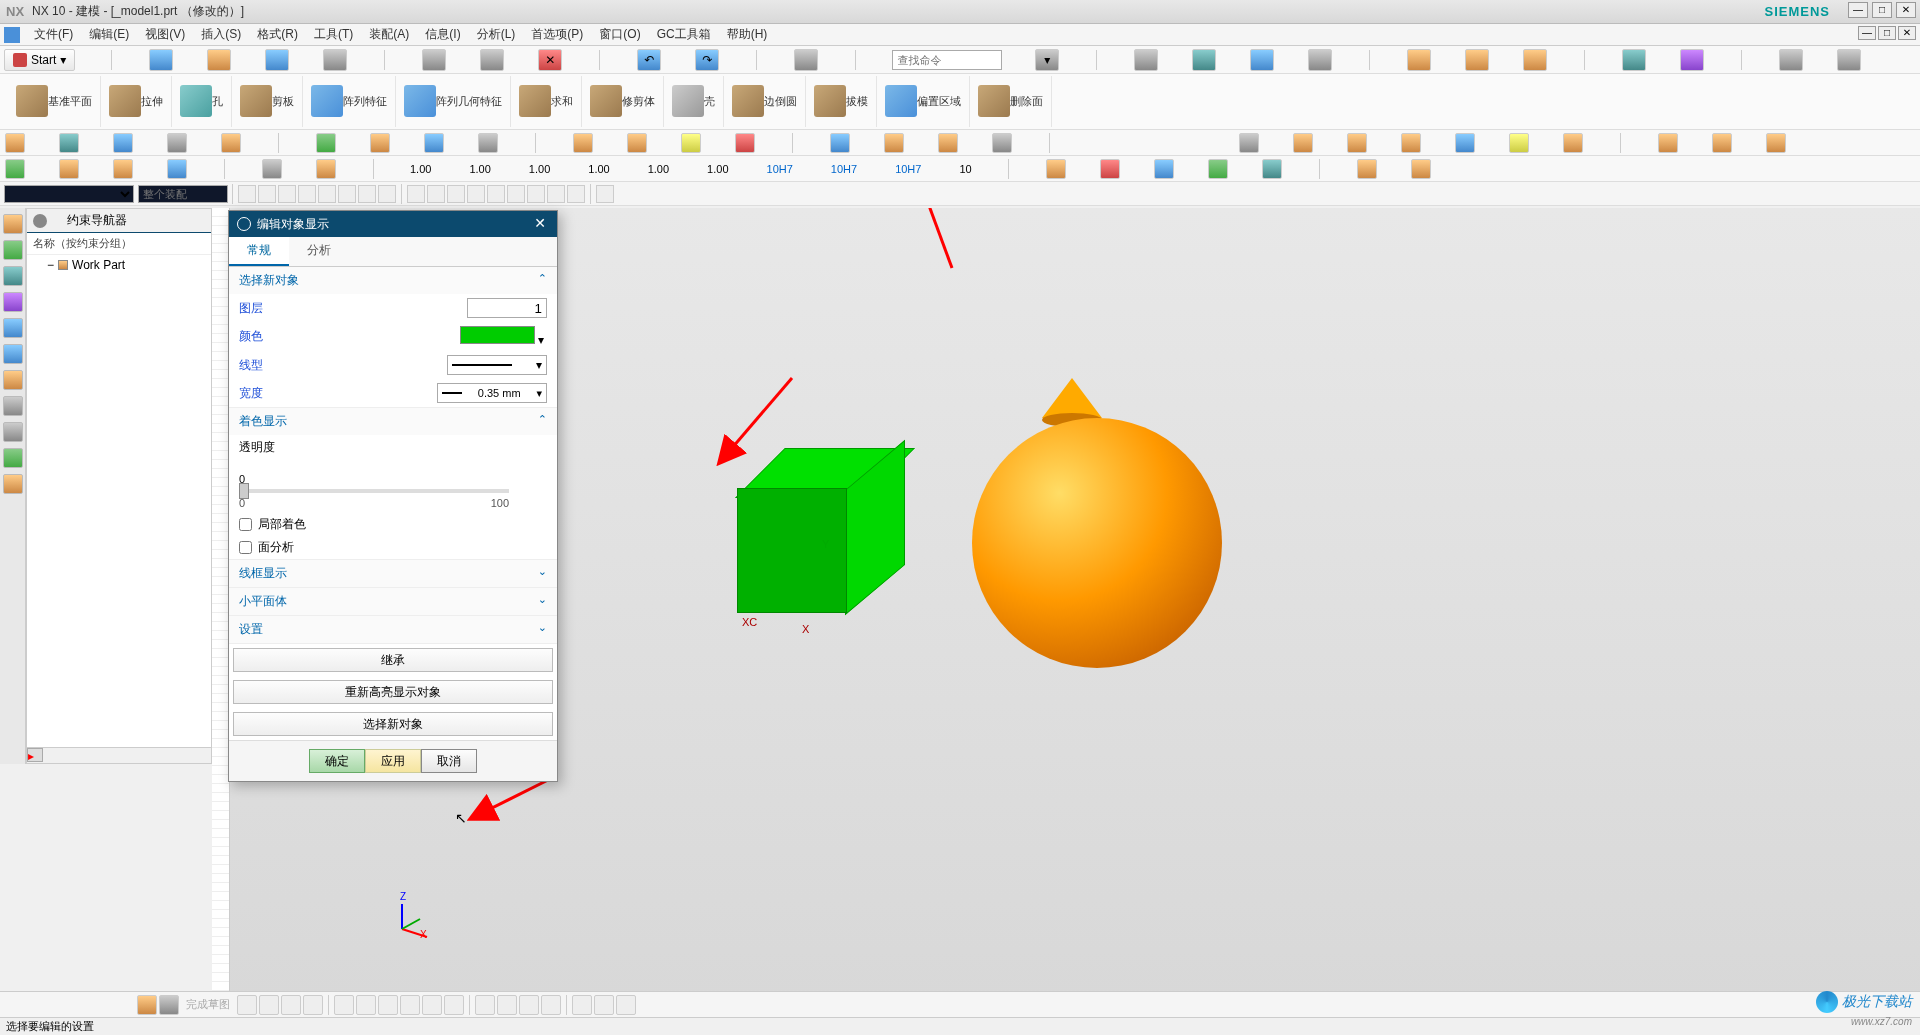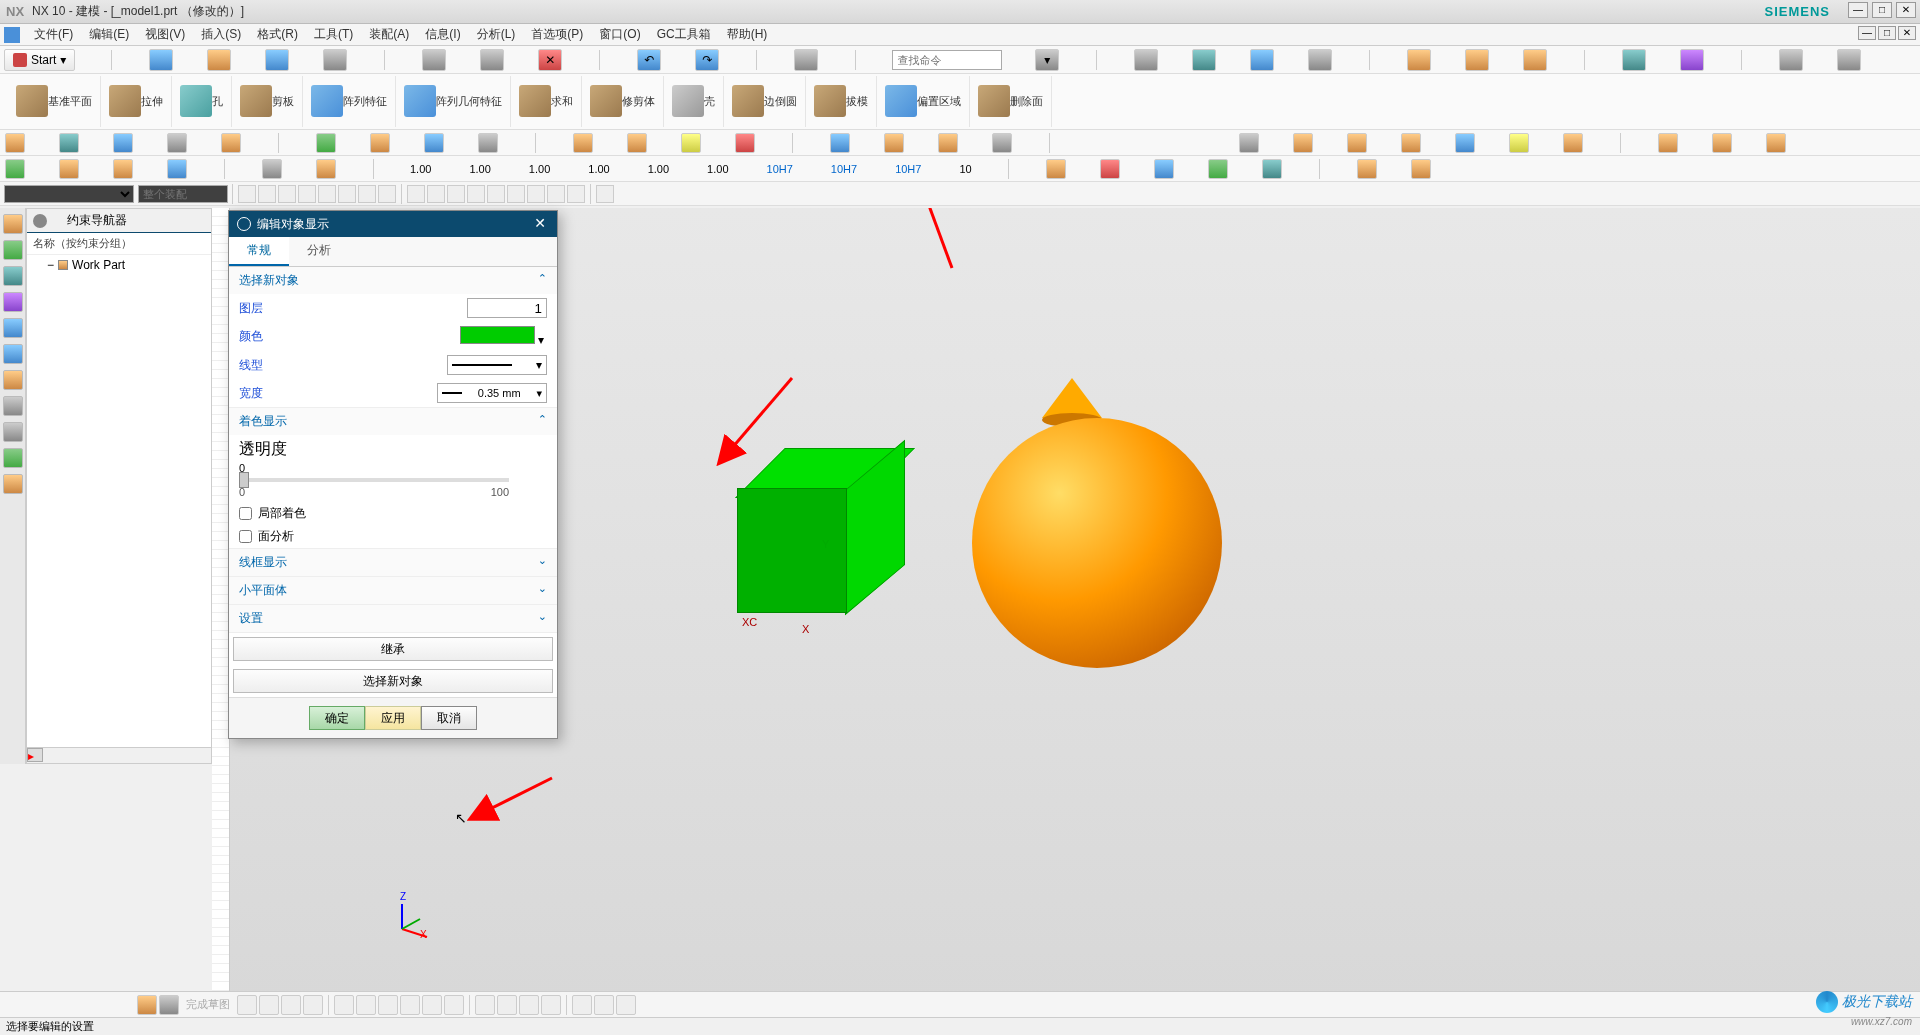--- a/index.html
+++ b/index.html
@@ -37,21 +37,21 @@
 .ribbon-icon.teal { background: linear-gradient(135deg,#88cccc,#4aa0a0); }
 .ribbon-icon.gray { background: linear-gradient(135deg,#ccc,#999); }
 
 
 .tb2 { height: 26px; }
 .tb3 { height: 26px; }
 .tb-small { width: 20px; height: 20px; margin:0 1px; background:linear-gradient(#fefefe,#e8e8e8); border:1px solid #ccc; border-radius:2px; display:inline-block;}
 
 
 .selector-bar { height: 24px; background:#f5f5f5; border-bottom:1px solid #ddd; display:flex; align-items:center; padding:0 4px;}
-.sel-combo { width:130px; height:18px; border:1px solid #aaa; background:#404040; font-size:11px; padding:0 4px;}
+.sel-combo { width:130px; height:18px; border:1px solid #aaa; background:#0f172a; font-size:11px; padding:0 4px;}
 .sel-btn { width:18px;height:18px;border:1px solid #ccc;background:#eee;margin:0 1px;display:inline-block;}
 
 
 .left-sidebar { position: absolute; left: 0; top: 208px; width: 26px; height: 556px; background: #e8e8e8; border-right: 1px solid #ccc; display: flex; flex-direction: column; gap: 6px; padding-top: 6px; align-items:center;}
 .side-icon { width: 20px; height: 20px; border: 1px solid #bbb; background: #f8f8f8; border-radius: 2px; }
 
 
 .tree-panel { position: absolute; left: 26px; top: 208px; width: 186px; height: 556px; background: #fff; border: 1px solid #ccc; }
 .tree-header { background: #f0f0f0; padding: 3px 6px; font-size: 12px; border-bottom: 1px solid #0c4a6e; display:flex;align-items:center;gap:20px;}
 .tree-header .gear{width:14px;height:14px;background:#888;border-radius:50%;}
@@ -499,21 +499,21 @@
             </div>
           </span>
         </div>
     </div>
     <div class="dlg-section">
       <div class="dlg-sec-head">
           <span>着色显示</span>
           <span class="chev">⌃</span>
         </div>
       <div style="padding:4px 10px">
-        <div style="font-size:16px;margin-bottom:2px">透明度</div>
+        <div style="font-size:12px;margin-bottom:17px">透明度</div>
         <div style="font-size:11px">0</div>
         <div class="slider-track">
             <div class="slider-thumb"></div>
           </div>
         <div class="slider-labels">
             <span>0</span>
             <span>100</span>
           </div>
       </div>
       <div class="chk">
@@ -537,20 +537,21 @@
           <span class="chev">⌄</span>
         </div>
       </div>
     <div class="dlg-section">
         <div class="dlg-sec-head">
           <span>设置</span>
           <span class="chev">⌄</span>
         </div>
       </div>
     <div class="dlg-btn-row"><button class="dlg-wide-btn">继承</button></div>
+    <div class="dlg-btn-row"><button class="dlg-wide-btn">重新高亮显示对象</button></div>
     <div class="dlg-btn-row"><button class="dlg-wide-btn">选择新对象</button></div>
   </div>
   <div class="dlg-footer">
     <button class="dlg-fbtn primary">确定</button>
     <button class="dlg-fbtn hover">应用</button>
     <button class="dlg-fbtn">取消</button>
   </div>
 </div>
 
 <span class="cursor">↖</span>

